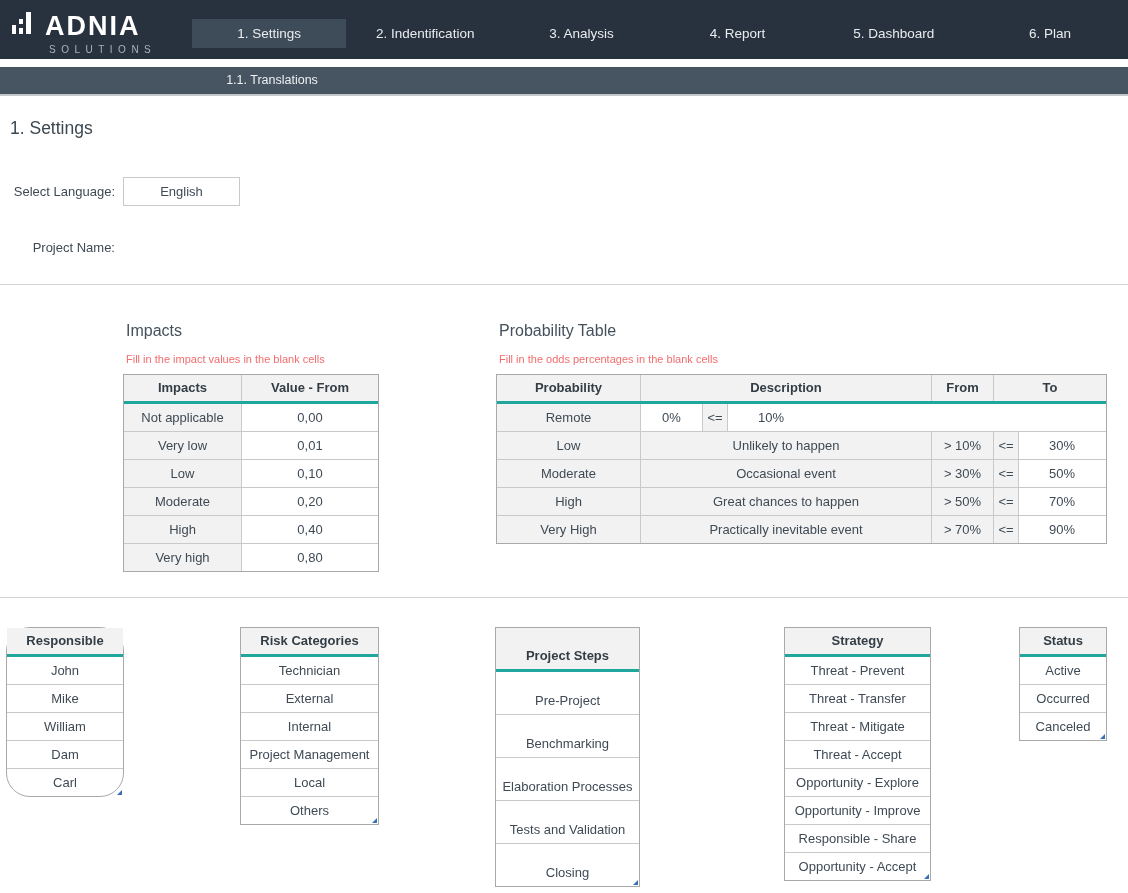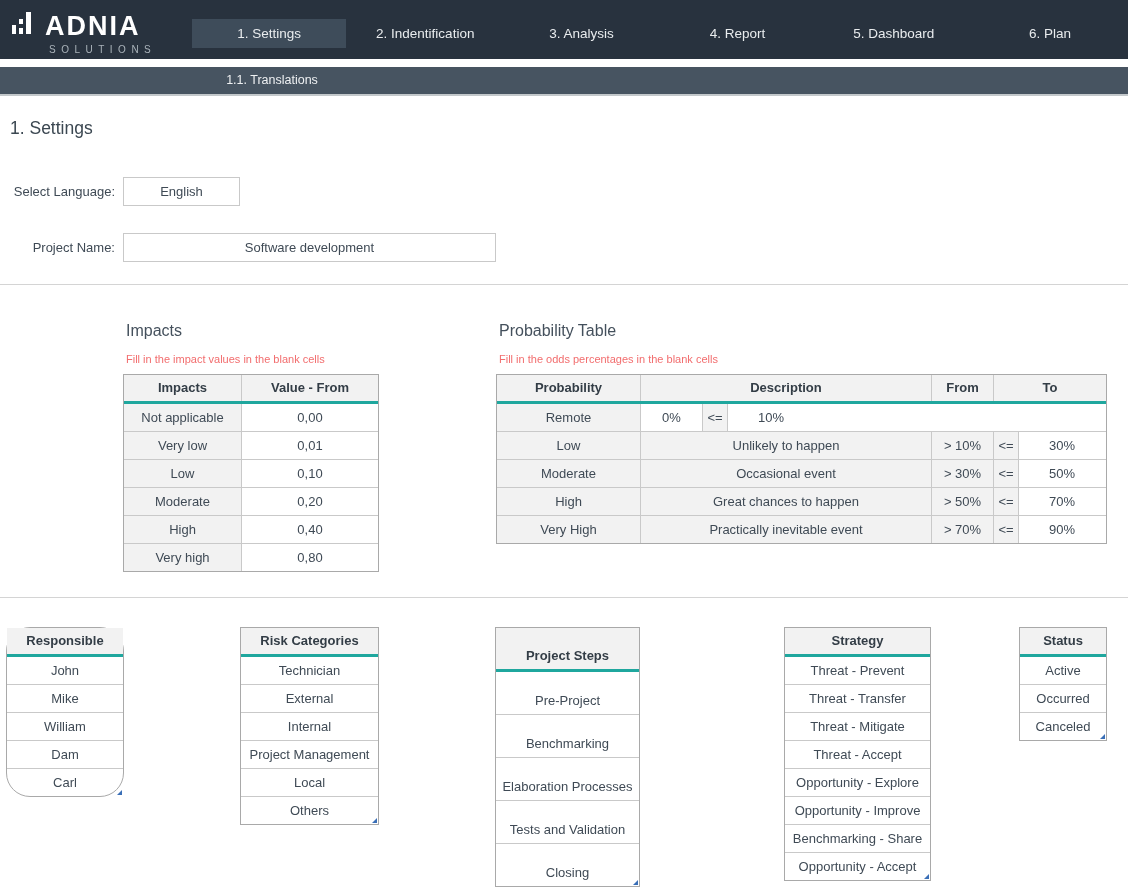--- a/index.html
+++ b/index.html
@@ -96,21 +96,20 @@
   <div class="subnav">
     <div class="subnav-item">1.1. Translations</div>
   </div>
 
   <div class="page-title">1. Settings</div>
 
   <div class="field-label" style="top:177px;">Select Language:</div>
   <div class="field-box" style="left:123px; top:177px; width:117px;">English</div>
 
   <div class="field-label" style="top:233px;">Project Name:</div>
-  <div class="field-box" style="left:123px; top:233px; width:373px;">Software development</div>
 
   <div class="divider" style="top:284px;"></div>
 
   <div class="sec-title" style="left:126px; top:322px;">Impacts</div>
   <div class="sec-note" style="left:126px; top:353px;">Fill in the impact values in the blank cells</div>
 
   <div class="xtable" style="left:123px; top:374px;">
     <div class="xhead">
       <div class="xcell w-imp-l">Impacts</div>
       <div class="xcell w-imp-v">Value - From</div>
@@ -274,21 +273,21 @@
     <div class="xrow">
         <div class="xcell w-strat">Threat - Accept</div>
       </div>
     <div class="xrow">
         <div class="xcell w-strat">Opportunity - Explore</div>
       </div>
     <div class="xrow">
         <div class="xcell w-strat">Opportunity - Improve</div>
       </div>
     <div class="xrow">
-        <div class="xcell w-strat">Benchmarking - Share</div>
+        <div class="xcell w-strat">Responsible - Share</div>
       </div>
     <div class="xrow">
         <div class="xcell w-strat">Opportunity - Accept</div>
       </div>
     <div class="corner-handle"></div>
   </div>
 
   <div class="xtable" style="left:1019px; top:627px;">
     <div class="xhead">
       <div class="xcell w-stat">Status</div>

